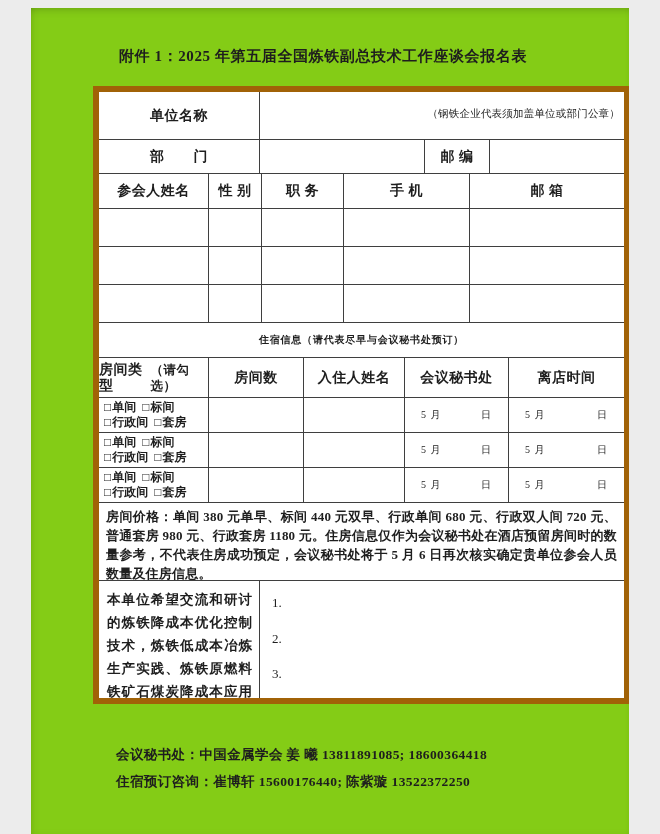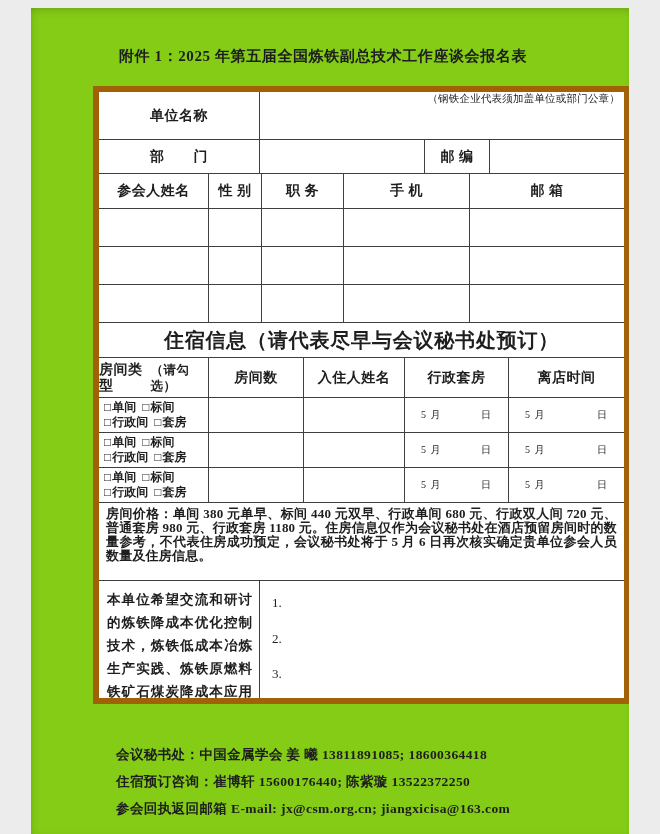--- a/index.html
+++ b/index.html
@@ -51,43 +51,43 @@
   .r-addr  { grid-template-columns: 161px 1fr; height: 38px; }
   .r-part  { grid-template-columns: 110px 53px 82px 126px 1fr; height: 35px; }
   .r-part-empty { grid-template-columns: 110px 53px 82px 126px 1fr; height: 38px; }
   .r-sect  { grid-template-columns: 1fr; height: 35px; }
   .r-roomh { grid-template-columns: 110px 95px 101px 104px 1fr; height: 40px; }
   .r-room  { grid-template-columns: 110px 95px 101px 104px 1fr; height: 35px; }
   .r-price { grid-template-columns: 1fr; height: 78px; }
   .r-topic { grid-template-columns: 161px 1fr; height: 117px; }
 
   .lbl { font-size: 14px; font-weight: 700; letter-spacing: .5px; }
-  .unit-value { flex-direction: column; justify-content: flex-start; align-items: flex-end; }
+  .unit-value { flex-direction: column; justify-content: center; align-items: flex-end; }
   .note { font-size: 10.5px; font-weight: 400; padding: 0 4px 3px 0; letter-spacing: .2px; }
 
-  .sect-title { font-size: 20px; font-weight: 700; letter-spacing: .8px; }
+  .sect-title { font-size: 10px; font-weight: 700; letter-spacing: .8px; }
 
   .roomh-type { flex-direction: row; line-height: 16px; font-family: Liberation Serif, serif; }
   .roomh-type .sub { font-size: 12.5px; font-weight: 700; }
 
   .type-cell { flex-direction: column; align-items: flex-start; justify-content: center; padding-left: 5px; }
   .opt-line { display: flex; gap: 6px; font-size: 12px; font-weight: 700; line-height: 15px; }
   .opt { display: flex; align-items: center; }
   .cb { font-size: 12px; font-weight: 400; margin-right: 1px; }
 
   .date-cell { justify-content: space-between; padding: 0 16px; font-size: 10px; font-weight: 400; letter-spacing: 1px; }
 
   .price-cell {
     align-items: flex-start;
     justify-content: flex-start;
     text-align: justify;
     padding: 4px 7px 4px 7px;
     font-size: 13px;
     font-weight: 700;
-    line-height: 14px;
+    line-height: 19px;
     letter-spacing: .2px;
   }
   .topics-label {
     align-items: flex-start;
     justify-content: flex-start;
     text-align: justify;
     padding: 7px 7px 4px 8px;
     font-size: 13.5px;
     font-weight: 700;
     line-height: 23px;
@@ -168,21 +168,21 @@
       <div class="cell sect-title">住宿信息（请代表尽早与会议秘书处预订）</div>
     </div>
 
     <div class="row r-roomh">
       <div class="cell lbl roomh-type">
         <span>房间类型</span>
         <span class="sub">（请勾选）</span>
       </div>
       <div class="cell lbl">房间数</div>
       <div class="cell lbl">入住人姓名</div>
-      <div class="cell lbl">行政套房</div>
+      <div class="cell lbl">会议秘书处</div>
       <div class="cell lbl">离店时间</div>
     </div>
 
     <div class="row r-room">
       <div class="cell type-cell">
         <div class="opt-line">
           <span class="opt">
               <span class="cb">□</span>
               <span>单间</span>
             </span>
@@ -295,16 +295,15 @@
         <div>2.</div>
         <div>3.</div>
       </div>
     </div>
 
   </div>
 
   <div class="footer">
     <p>会议秘书处：中国金属学会 姜 曦  13811891085; 18600364418</p>
     <p>住宿预订咨询：崔博轩 15600176440; 陈紫璇 13522372250</p>
-    <p>参会回执返回邮箱 E-mail: jx@csm.org.cn; jiangxicisa@163.com</p>
   </div>
 
 </div>
 
 </body></html>

